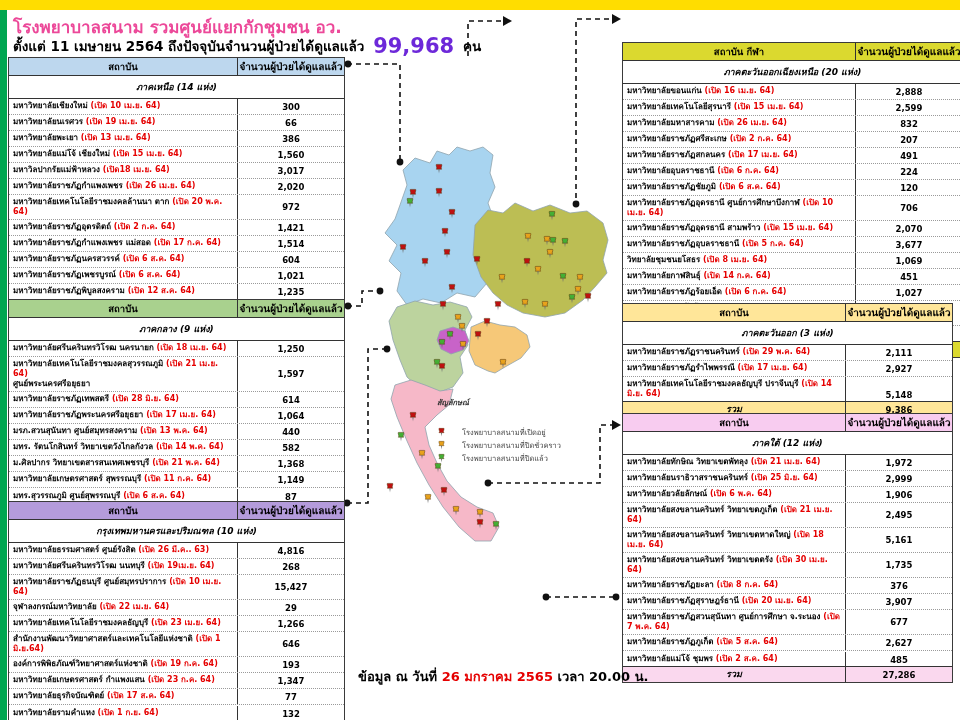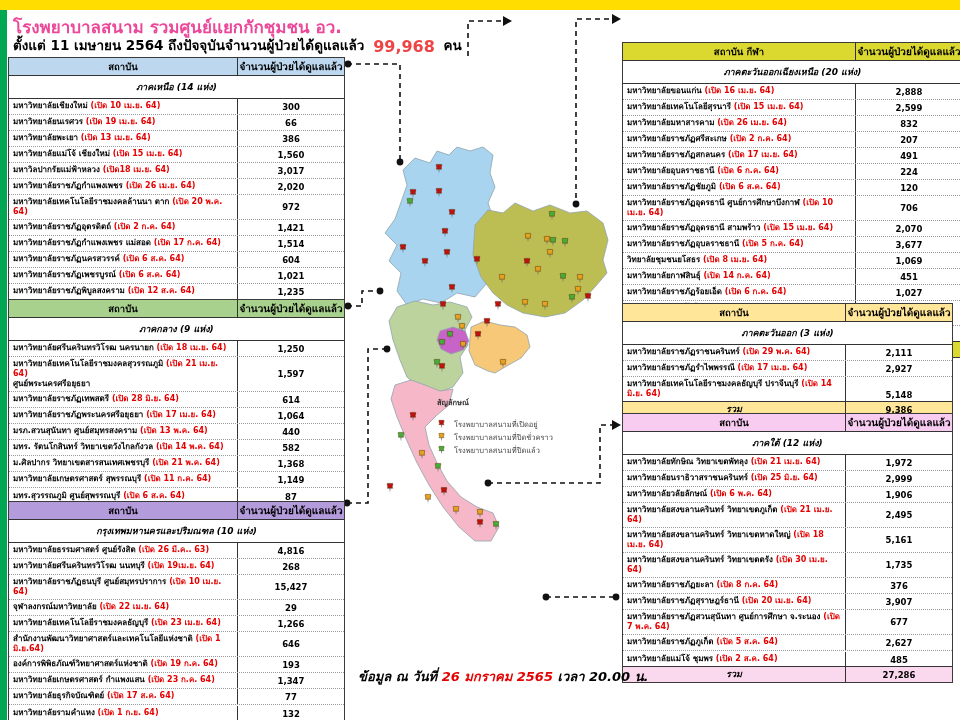--- a/index.html
+++ b/index.html
@@ -2,21 +2,21 @@
 <html><head>
 <meta charset="utf-8">
 <style>
   html,body{margin:0;padding:0;}
   body{font-family:"DejaVu Sans","Liberation Sans",sans-serif;background:#fff;}
   #stage{position:relative;width:960px;height:720px;overflow:hidden;background:#fff;}
   .topbar{position:absolute;left:0;top:0;width:960px;height:10px;background:#FFDD00;z-index:4;}
   .leftstrip{position:absolute;left:0;top:0;width:7px;height:720px;background:#00A651;z-index:3;}
   .title{position:absolute;left:13px;top:13px;font-size:17px;font-weight:bold;color:#ec4899;white-space:nowrap;z-index:4;}
   .subtitle{position:absolute;left:13px;top:34px;font-size:13.5px;font-weight:bold;color:#000;white-space:nowrap;z-index:4;}
-  .subtitle .big-red{color:#ef4444;font-size:16px;padding:0 4px;vertical-align:-2px;}
+  .subtitle .big-red{color:#6d28d9;font-size:21px;padding:0 4px;vertical-align:-2px;}
   
   .tbl{position:absolute;border:1.6px solid #3a3a3a;background:#fff;z-index:4;box-sizing:border-box;}
   .tbl-north{left:8px;top:57px;width:337px;}
   .tbl-central{left:8px;top:299px;width:337px;}
   .tbl-bangkok{left:8px;top:501px;width:337px;}
   .tbl-northeast{left:622px;top:10px;width:341px;margin-top:32px;}
   .tbl-east{left:622px;top:303px;width:331px;}
   .tbl-south{left:622px;top:413px;width:331px;}
   .tr{display:flex;align-items:stretch;}
   .td{box-sizing:border-box;}
@@ -30,24 +30,24 @@
   .tbody .tr:last-child{border-bottom:none;align-items:flex-end;}
   .inst{color:#000;}
   .date{color:#E50000;}
   .inst2{display:block;color:#000;}
   .totrow{border-top:1.2px solid #333;}
   .totrow .td.name{display:flex;align-items:center;justify-content:center;font-size:9px;font-style:italic;}
   
   #mapsvg{position:absolute;left:345px;top:55px;z-index:1;}
   #connectors{position:absolute;left:0;top:0;z-index:2;pointer-events:none;}
   .legend{position:absolute;left:437px;top:396px;width:150px;z-index:3;font-size:7.5px;color:#444;}
-  .legend .lg-title{font-weight:bold;margin-bottom:10px;color:#333;}
-  .legend .lg-item{display:flex;align-items:center;gap:8px;margin:1px 0;}
+  .legend .lg-title{font-weight:bold;font-style:italic;margin-bottom:18px;color:#333;}
+  .legend .lg-item{display:flex;align-items:center;gap:16px;margin:1px 0;}
   .legend .lg-pin{width:9px;height:11px;flex:0 0 9px;}
-  .footer{position:absolute;left:358px;top:666px;font-size:13px;font-weight:bold;color:#000;white-space:nowrap;z-index:4;font-style:italic;}
+  .footer{position:absolute;left:358px;top:666px;font-size:13px;font-weight:bold;color:#000;white-space:nowrap;z-index:4;}
   .footer .red{color:#E50000;}
 </style>
 </head>
 <body>
 
 <div id="stage">
   <div class="topbar"></div>
   <div class="leftstrip"></div>
 
   <div class="title">โรงพยาบาลสนาม รวมศูนย์แยกกักชุมชน อว.</div>

